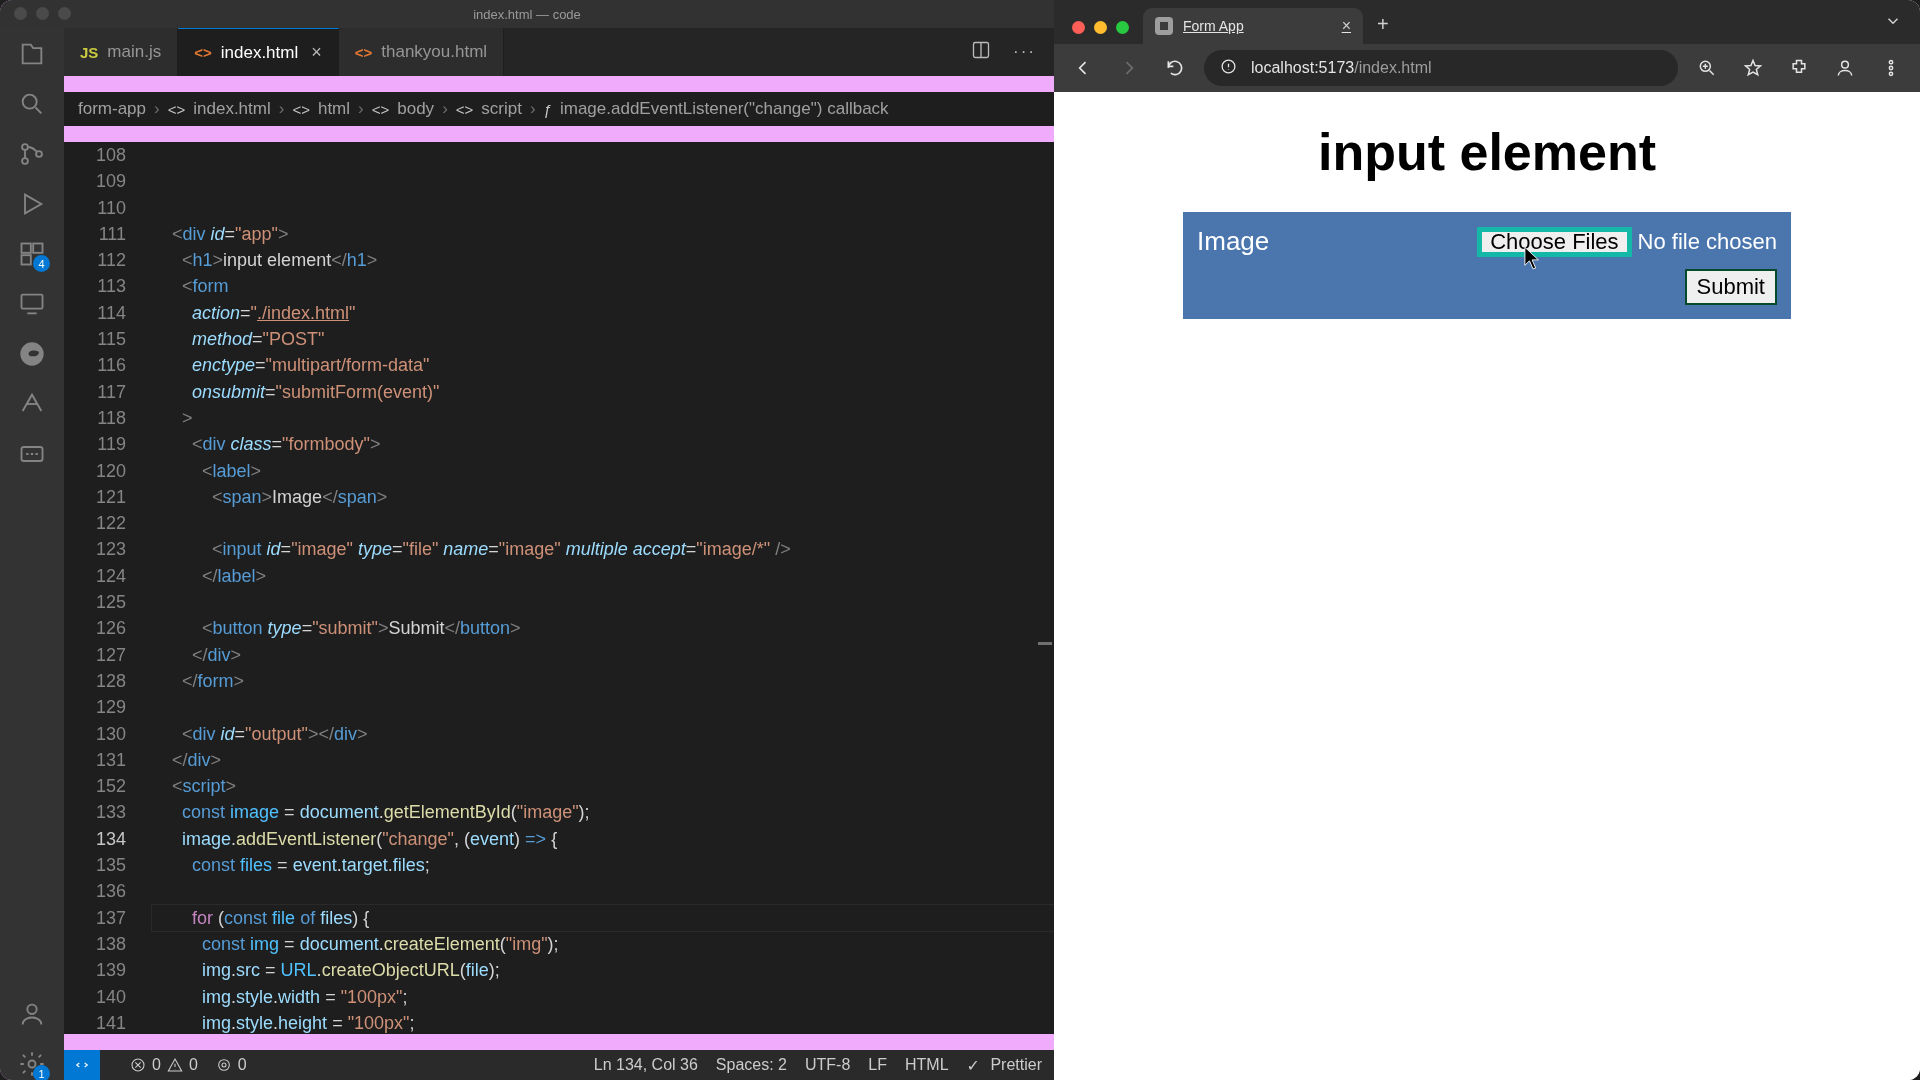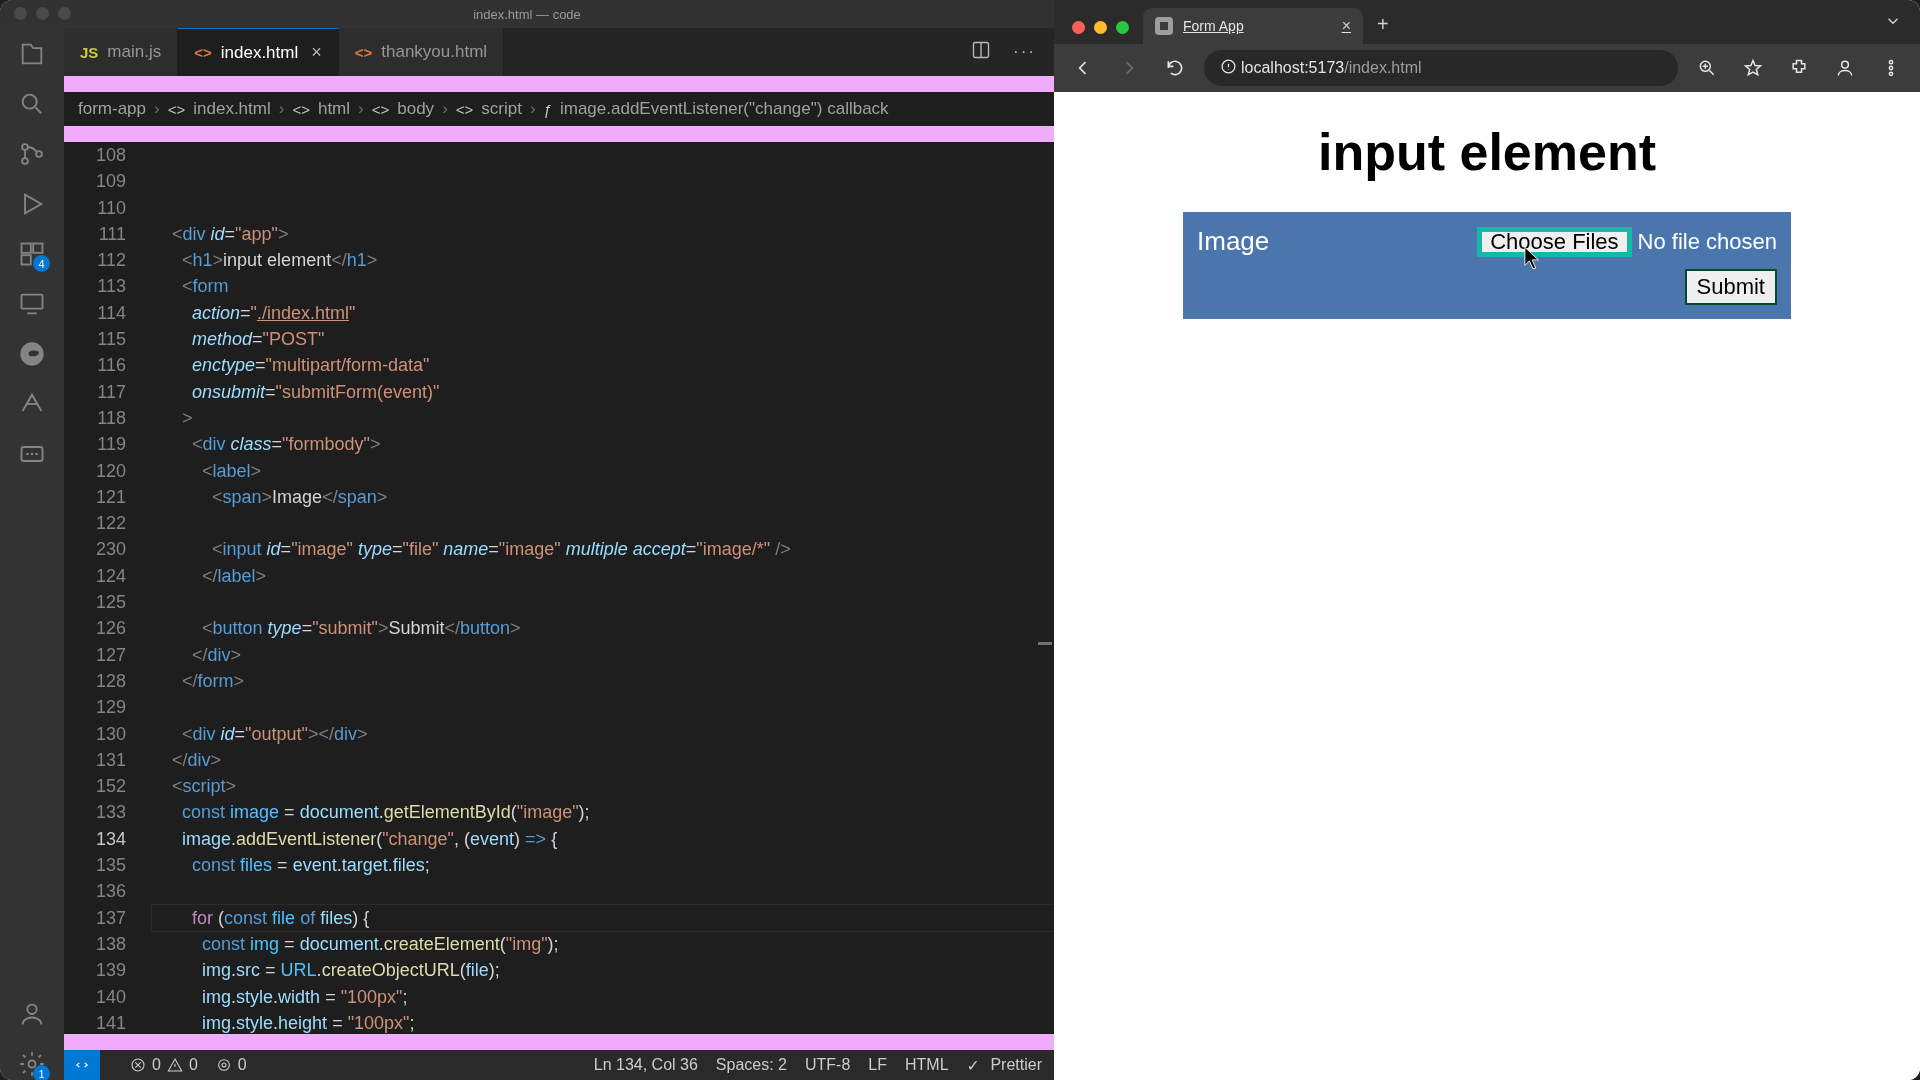--- a/index.html
+++ b/index.html
@@ -58,21 +58,21 @@
   .br-tab .favicon{width:18px;height:18px;border-radius:4px;background:#9e9e9e;display:flex;align-items:center;justify-content:center;}
   .br-tab .favicon svg{width:12px;height:12px;fill:#3c3c3c;}
   .br-tab .tclose{margin-left:auto;color:#cfcfcf;font-size:16px;}
   .br-newtab{color:#cfcfcf;padding:0 14px 8px;font-size:20px;}
   .br-tabstrip .tsp{flex:1;}
   .br-expand{color:#cfcfcf;padding:0 10px 10px;}
   .br-toolbar{height:48px;background:#3c3c3c;display:flex;align-items:center;gap:12px;padding:0 12px;}
   .br-toolbar .nav svg{width:20px;height:20px;stroke:#e4e4e4;fill:none;stroke-width:2;}
   .br-toolbar .nav.dis svg{stroke:#6e6e6e;}
   .br-toolbar .nav{width:34px;height:34px;display:flex;align-items:center;justify-content:center;border-radius:50%;}
-  .omnibox{flex:1;height:36px;background:#282828;border-radius:18px;display:flex;align-items:center;gap:4px;padding:0 16px;color:#e4e4e4;font-size:16px;}
+  .omnibox{flex:1;height:36px;background:#282828;border-radius:18px;display:flex;align-items:center;gap:14px;padding:0 16px;color:#e4e4e4;font-size:16px;}
   .omnibox .secure svg{width:17px;height:17px;stroke:#e4e4e4;fill:none;stroke-width:1.8;}
   .omnibox .url .dim{color:#9e9e9e;}
   .br-toolbar .ticon{width:34px;height:34px;display:flex;align-items:center;justify-content:center;color:#e4e4e4;}
   .br-toolbar .ticon svg{width:20px;height:20px;stroke:currentColor;fill:none;stroke-width:1.8;}
   .page{flex:1;background:#fff;padding:22px 40px;overflow:auto;color:#000;}
   .page h1{font-size:52px;font-weight:700;text-align:center;margin:8px 0 30px;}
   .formbody{background:#4a76ad;color:#fff;padding:14px 14px 14px 14px;width:608px;margin:0 auto;}
   .formbody .row{display:flex;align-items:center;justify-content:space-between;font-size:26px;}
   .fileinput{display:flex;align-items:center;gap:6px;font-size:22px;}
   .fileinput .choose{background:#efefef;border:5px solid #14b8a6;color:#000;height:30px;padding:0 8px;display:flex;align-items:center;font-size:22px;}
@@ -223,21 +223,21 @@
               <div class="ln">113</div>
               <div class="ln">114</div>
               <div class="ln">115</div>
               <div class="ln">116</div>
               <div class="ln">117</div>
               <div class="ln">118</div>
               <div class="ln">119</div>
               <div class="ln">120</div>
               <div class="ln">121</div>
               <div class="ln">122</div>
-              <div class="ln">230</div>
+              <div class="ln">123</div>
               <div class="ln">124</div>
               <div class="ln">125</div>
               <div class="ln">126</div>
               <div class="ln">127</div>
               <div class="ln">128</div>
               <div class="ln">129</div>
               <div class="ln">130</div>
               <div class="ln">131</div>
               <div class="ln">152</div>
               <div class="ln">133</div>

